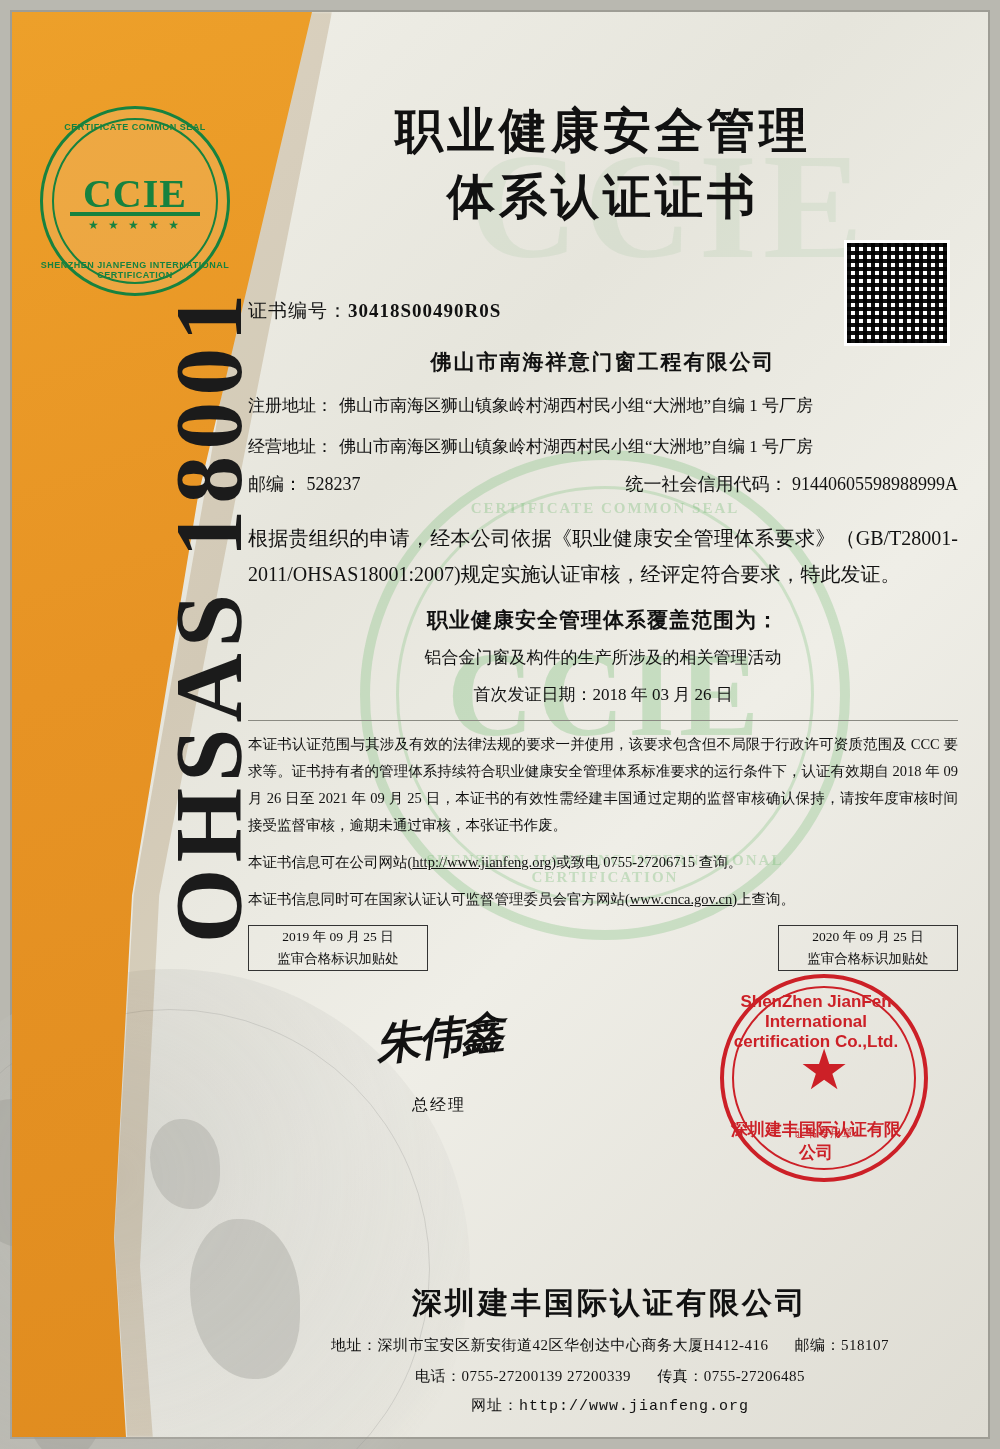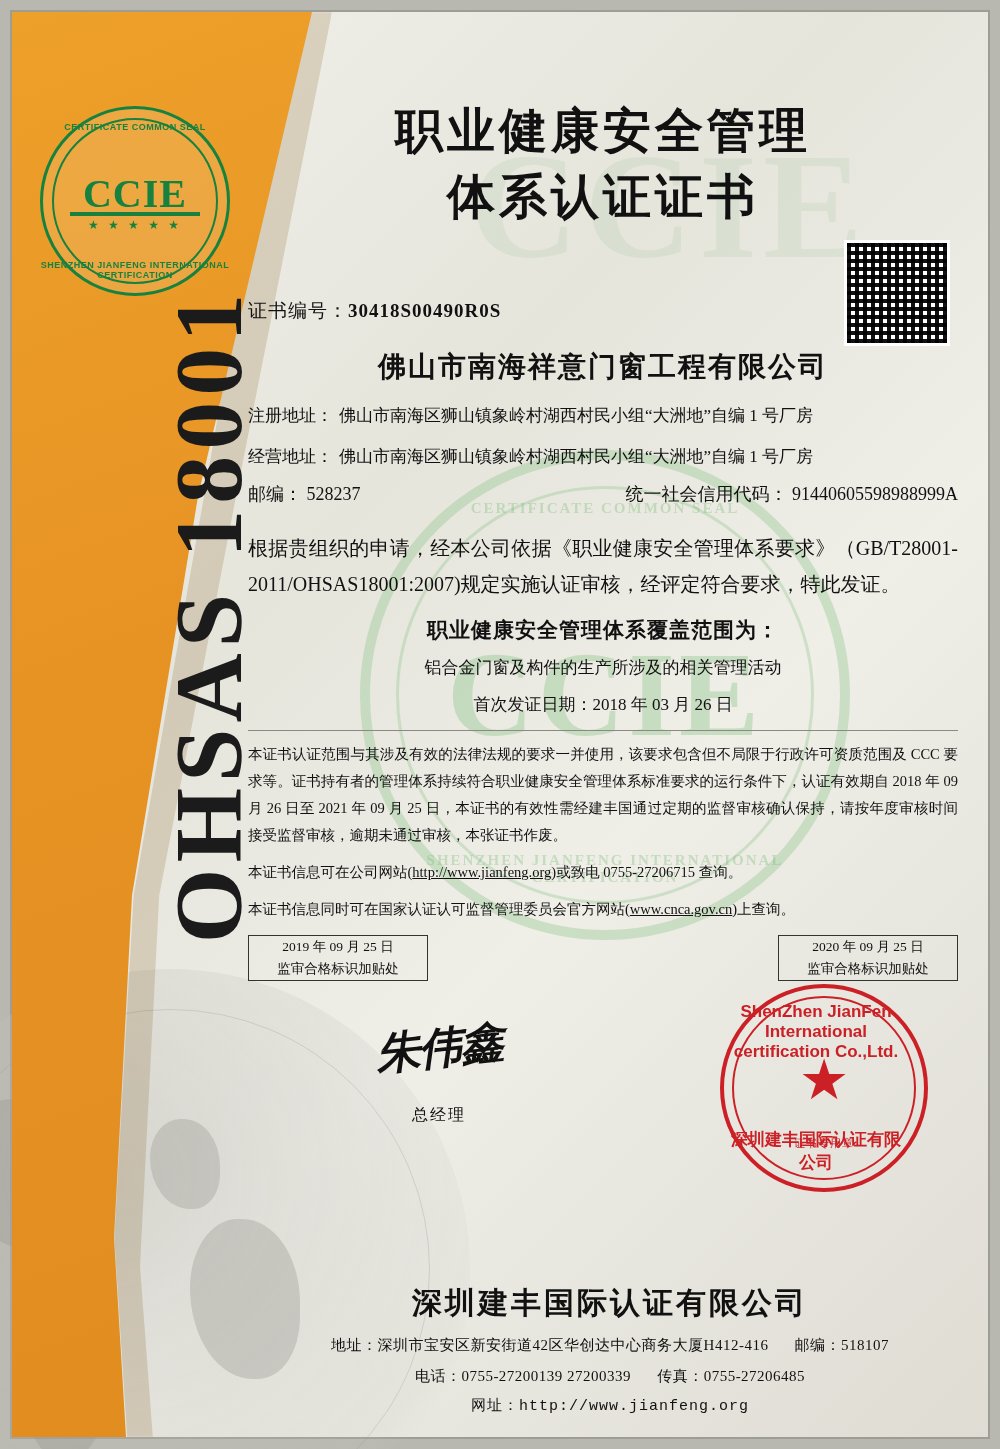--- a/index.html
+++ b/index.html
@@ -144,21 +144,21 @@
     border:3px solid #fff;
   }
   .cert-no{
     margin-top:68px;text-align:left;font-size:19px;color:#111;letter-spacing:1px;
     font-family:"Liberation Serif", serif;
   }
   .cert-no b{font-weight:bold;}
   .company{
     margin-top:24px;text-align:center;
     font-family:"Liberation Serif", serif;
-    font-weight:bold;font-size:28px;letter-spacing:2px;color:#111;
+    font-weight:bold;font-size:21px;letter-spacing:2px;color:#111;
   }
   .rowline{
     margin-top:18px;font-size:17px;color:#111;font-family:"Liberation Serif", serif;
     display:flex;gap:6px;
   }
   .rowline .lbl{white-space:nowrap;}
   .two-col{
     margin-top:14px;display:flex;justify-content:space-between;font-size:18px;
     font-family:"Liberation Serif", serif;color:#111;
   }

